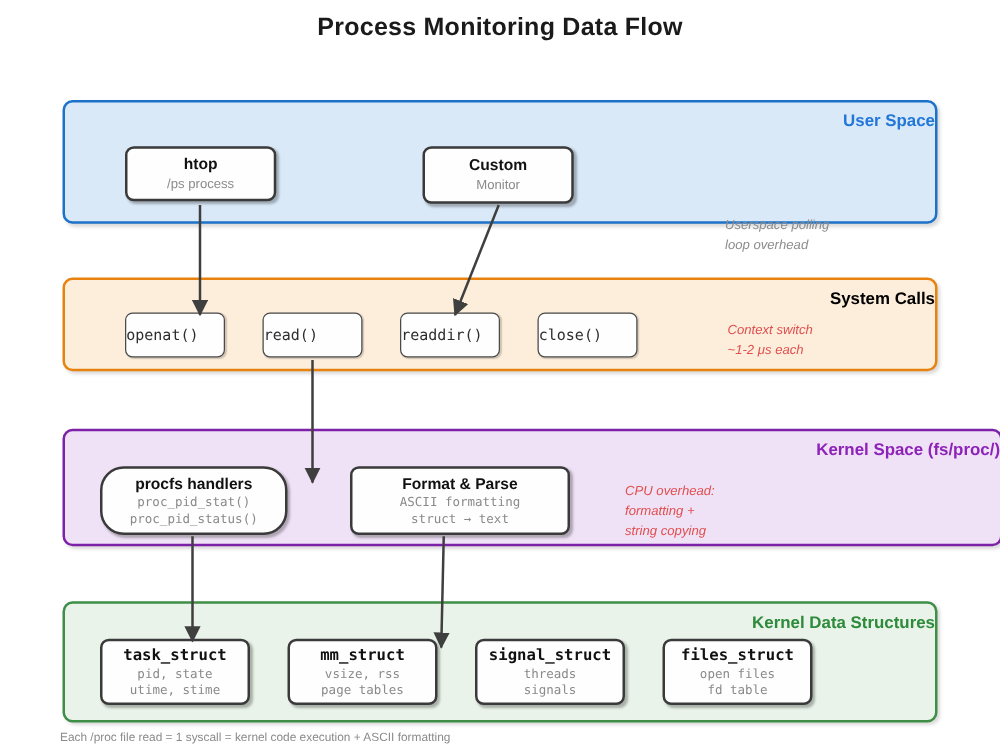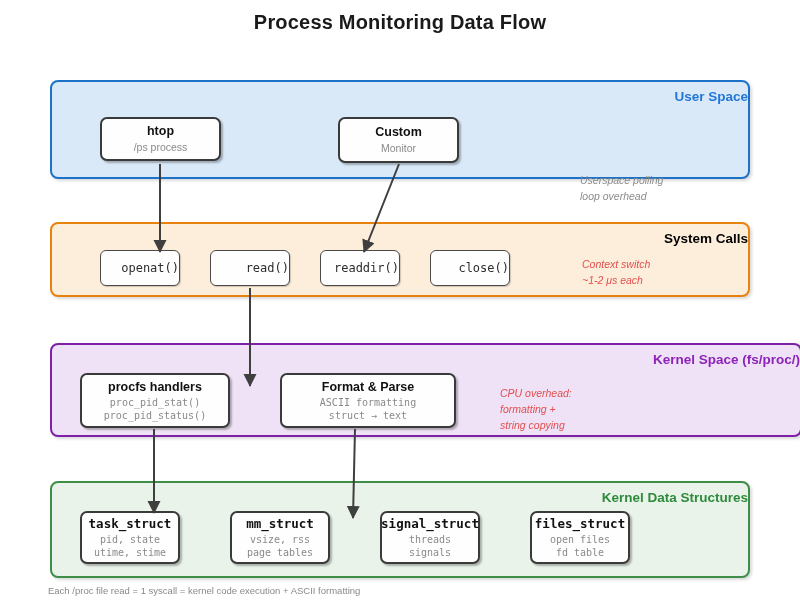--- a/index.html
+++ b/index.html
@@ -38,32 +38,32 @@
   }
   .node-title{font-weight:bold;font-size:12.5px;color:#111;}
   .node-sub{font-size:10.5px;color:#8a8a8a;}
   .mono{font-family:"DejaVu Sans Mono", monospace;}
   .node-htop{left:100px;top:117px;width:121px;height:44px;}
   .node-custom{left:338px;top:117px;width:121px;height:46px;}
 
   .syscall{
     position:absolute;background:#fefefe;border:1.5px solid #4a4a4a;border-radius:6px;
     box-shadow:1px 1px 1px rgba(0,0,0,0.18);
-    display:flex;align-items:center;justify-content:flex-end;
+    display:flex;align-items:center;justify-content:flex-start;
     font-family:"DejaVu Sans Mono", monospace;font-size:12px;color:#2d2d2d;
     box-sizing:border-box;width:80px;height:36px;top:250px;
   }
   .syscall-openat{left:100px;} .syscall-read{left:210px;}
   .syscall-readdir{left:320px;} .syscall-close{left:430px;}
 
-  .node-procfs{left:80px;top:373px;width:150px;height:55px;}
+  .node-procfs{left:80px;top:373px;width:150px;height:55px;border-radius:19px;}
   .node-format{left:280px;top:373px;width:176px;height:55px;}
   .node-procfs .node-sub,.node-format .node-sub{font-size:10px;line-height:1.3;}
 
-  .struct-node{width:100px;height:53px;top:511px;text-align:center;}
+  .struct-node{width:120px;height:53px;top:511px;text-align:center;}
   .struct-node .node-title{font-family:"DejaVu Sans Mono", monospace;font-size:12.5px;}
   .struct-node .node-sub{font-size:10px;line-height:1.3;}
   .node-task{left:80px;} .node-mm{left:230px;}
   .node-signal{left:380px;} .node-files{left:530px;}
 
   .annotation{
     position:absolute;font-style:italic;font-size:10.5px;line-height:16px;
   }
   .annotation.gray{color:#8c8c8c;margin-top:48px;}
   .annotation.red{color:#e04f4f;}

